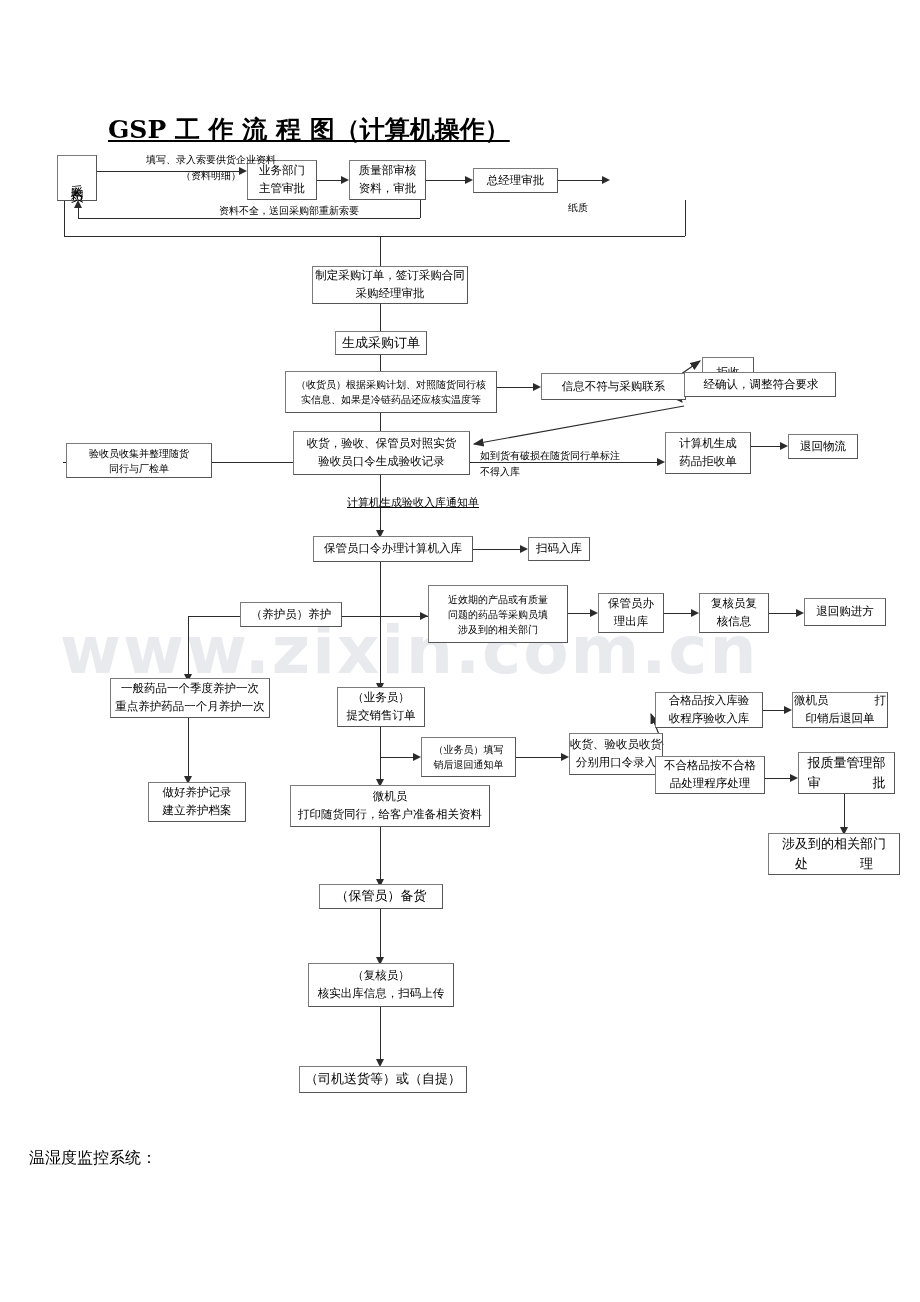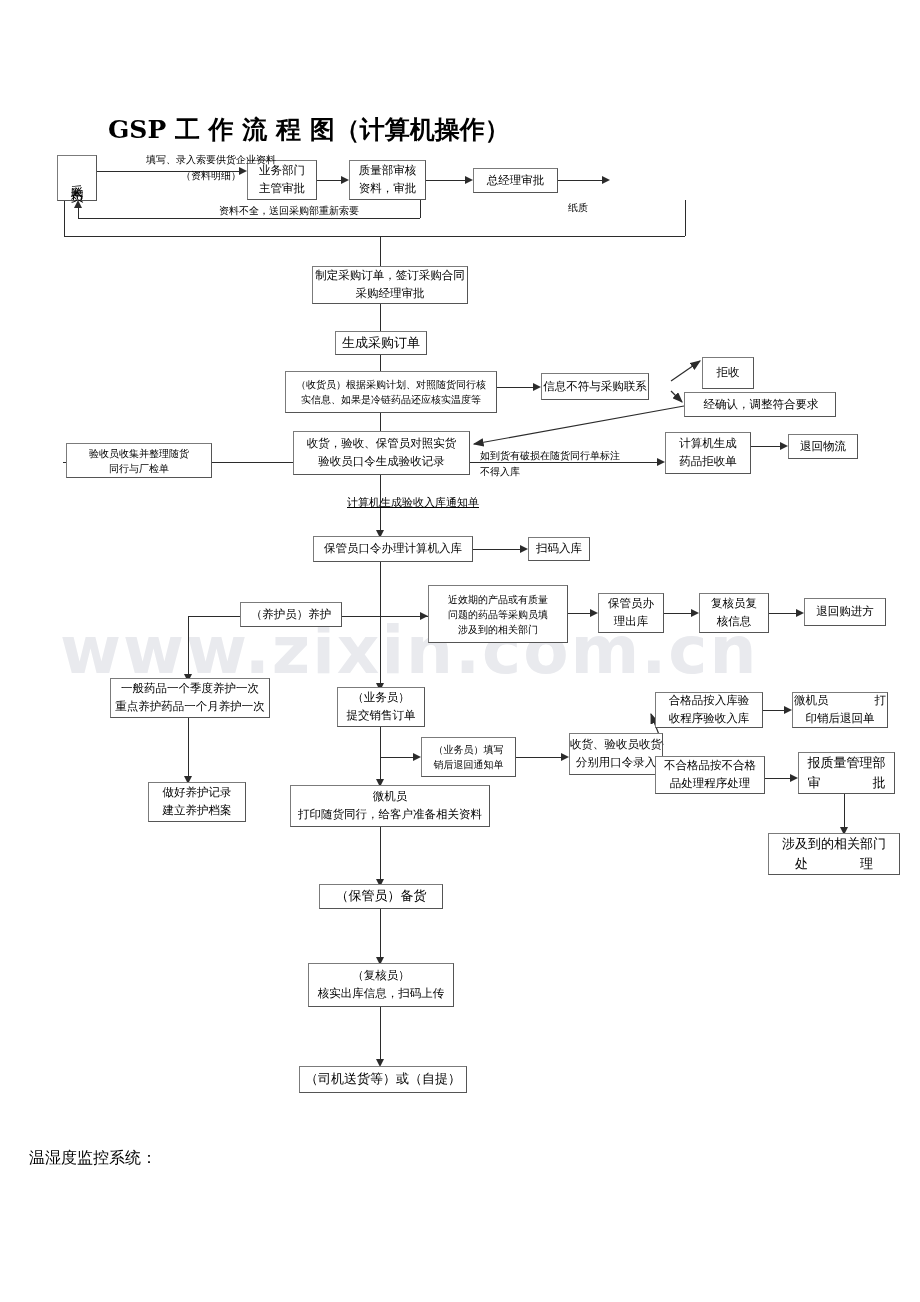--- a/index.html
+++ b/index.html
@@ -30,20 +30,21 @@
   }
   
   .title{
     position:absolute;
     left:108px; top:113px;
     font-family:"DejaVu Serif","Liberation Serif",serif;
     font-weight:bold;
     font-size:25px;
     white-space:nowrap;
     z-index:5;
+    text-decoration:underline;
   }
   
   .box{
     position:absolute;
     box-sizing:border-box;
     border:1px solid #7b7b7b;
     border-right-color:#555;
     border-bottom-color:#555;
     background:#ffffff;
     display:flex;
@@ -175,29 +176,29 @@
   <div class="vline" style="left:380px;top:355px;height:16px;"></div>
 
   <div class="box sm" style="left:285px;top:371px;width:212px;height:42px;">
     <span class="ln">（收货员）根据采购计划、对照随货同行核</span>
     <span class="ln">实信息、如果是冷链药品还应核实温度等</span>
   </div>
 
   <div class="hline" style="left:497px;top:387px;width:36px;"></div>
   <div class="ah right" style="left:533px;top:383px;"></div>
 
-  <div class="box" style="left:541px;top:373px;width:108px;height:27px;">
+  <div class="box" style="left:541px;top:373px;width:145px;height:27px;">
     <span class="ln">信息不符与采购联系</span>
   </div>
 
   <div class="box" style="left:702px;top:357px;width:52px;height:32px;">
     <span class="ln">拒收</span>
   </div>
 
-  <div class="box" style="left:684px;top:392px;width:152px;height:25px;padding-left:6px;">
+  <div class="box" style="left:684px;top:372px;width:152px;height:25px;padding-left:6px;">
     <span class="ln">经确认，调整符合要求</span>
   </div>
 
   <div class="box sm" style="left:66px;top:443px;width:146px;height:35px;">
     <span class="ln">验收员收集并整理随货</span>
     <span class="ln">同行与厂检单</span>
   </div>
 
   <div class="vline" style="left:380px;top:413px;height:18px;"></div>
 

